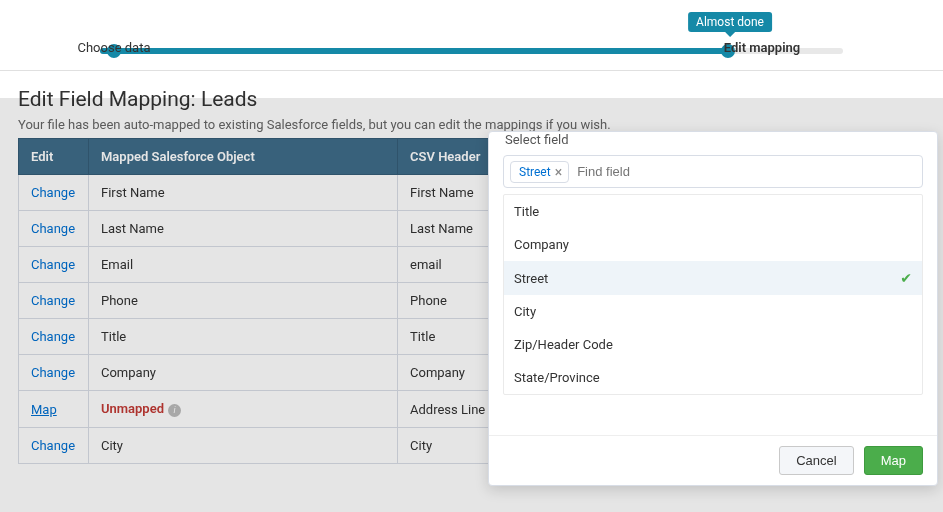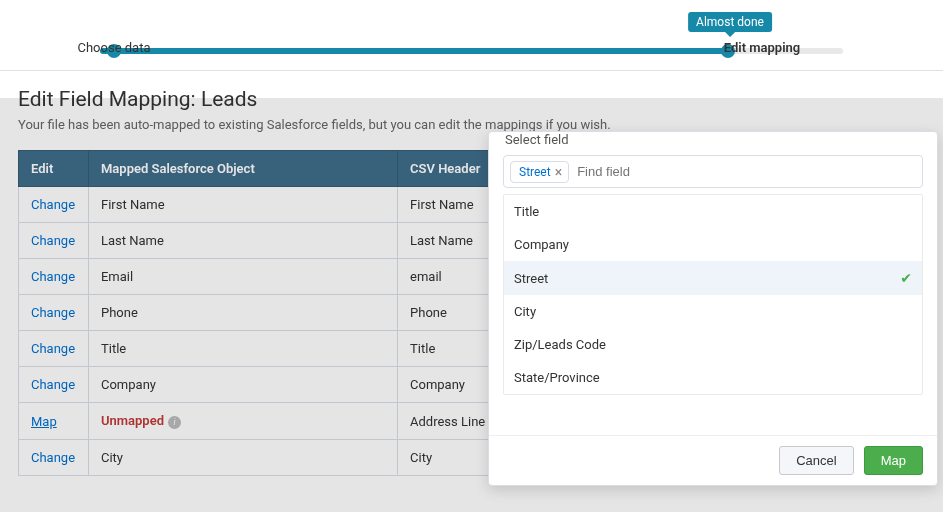--- a/index.html
+++ b/index.html
@@ -60,21 +60,21 @@
   .page-section{
     border-top:1px solid #e0e0e0;
     padding:16px 18px 8px;
   }
   .page-title{
     font-size:21px; font-weight:400; color:#333;
     margin-bottom:6px;
   }
   .page-sub{
     font-size:13px; color:#666;
-    margin-bottom:18px;
+    margin-bottom:6px;
   }
 
   
   .map-table{
     width:100%; border-collapse:collapse;
   }
   .map-table th{
     background:#3f6d8a; color:#fff; text-align:left;
     padding:10px 12px; font-weight:600; font-size:13px;
     border:1px solid #355d78;
@@ -256,21 +256,21 @@
         <span>Company</span>
       </div>
       <div class="opt selected">
         <span>Street</span>
         <span class="check">✔</span>
       </div>
       <div class="opt">
         <span>City</span>
       </div>
       <div class="opt">
-        <span>Zip/Leads Code</span>
+        <span>Zip/Header Code</span>
       </div>
       <div class="opt">
         <span>State/Province</span>
       </div>
     </div>
   <div class="modal-foot">
     <button class="btn">Cancel</button>
     <button class="btn primary">Map</button>
   </div>
 </div>

